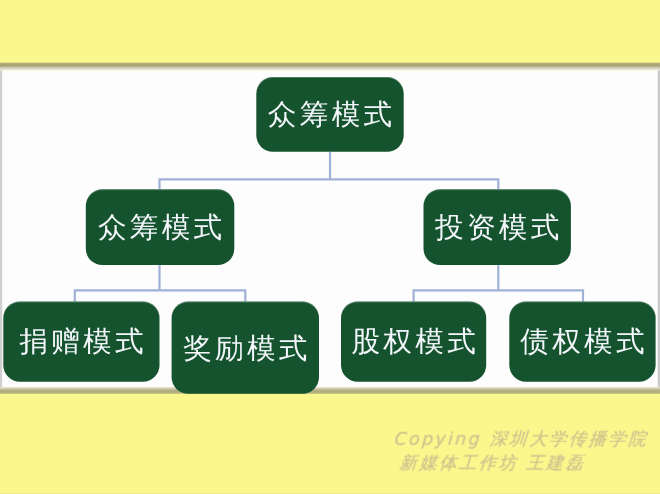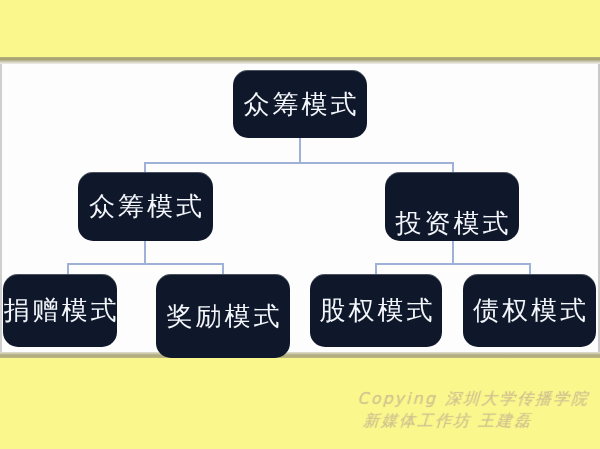--- a/index.html
+++ b/index.html
@@ -36,36 +36,36 @@
     width: 600px; height: 6px;
     background: linear-gradient(to bottom, #e3e1d2 0%, #aeaa7c 55%, #bdb981 100%);
   }
   .connectors {
     position: absolute;
     left: 0; top: 0;
     width: 600px; height: 449px;
   }
   .node {
     position: absolute;
-    background: #0f172a;
+    background: #14532d;
     border-radius: 15px;
     display: flex;
     align-items: center;
     justify-content: center;
     color: #F3F6FB;
     font-size: 26px;
     letter-spacing: 3px;
     text-indent: 3px; 
     white-space: nowrap;
     box-shadow: inset 0 1px 0 rgba(255,255,255,0.25);
   }
   .node-root   { left: 233px; top:  70px; width: 134px; height: 68px; }
   .node-l2a    { left:  78px; top: 172px; width: 135px; height: 69px; }
-  .node-l2b    { left: 385px; top: 172px; width: 134px; height: 69px; align-items: flex-end; }
-  .node-l3a    { left:   3px; top: 274px; width: 114px; height: 73px; justify-content: center; }
+  .node-l2b    { left: 385px; top: 172px; width: 134px; height: 69px; }
+  .node-l3a    { left:   3px; top: 274px; width: 142px; height: 73px; justify-content: center; }
   .node-l3b    { left: 156px; top: 274px; width: 134px; height: 84px; }
   .node-l3c    { left: 310px; top: 274px; width: 132px; height: 73px; }
   .node-l3d    { left: 463px; top: 274px; width: 133px; height: 73px; }
   .watermark {
     position: absolute;
     left: 358px; top: 388px;
     color: #D2C48C;
     font-size: 16px;
     line-height: 22px;
     letter-spacing: 2px;

